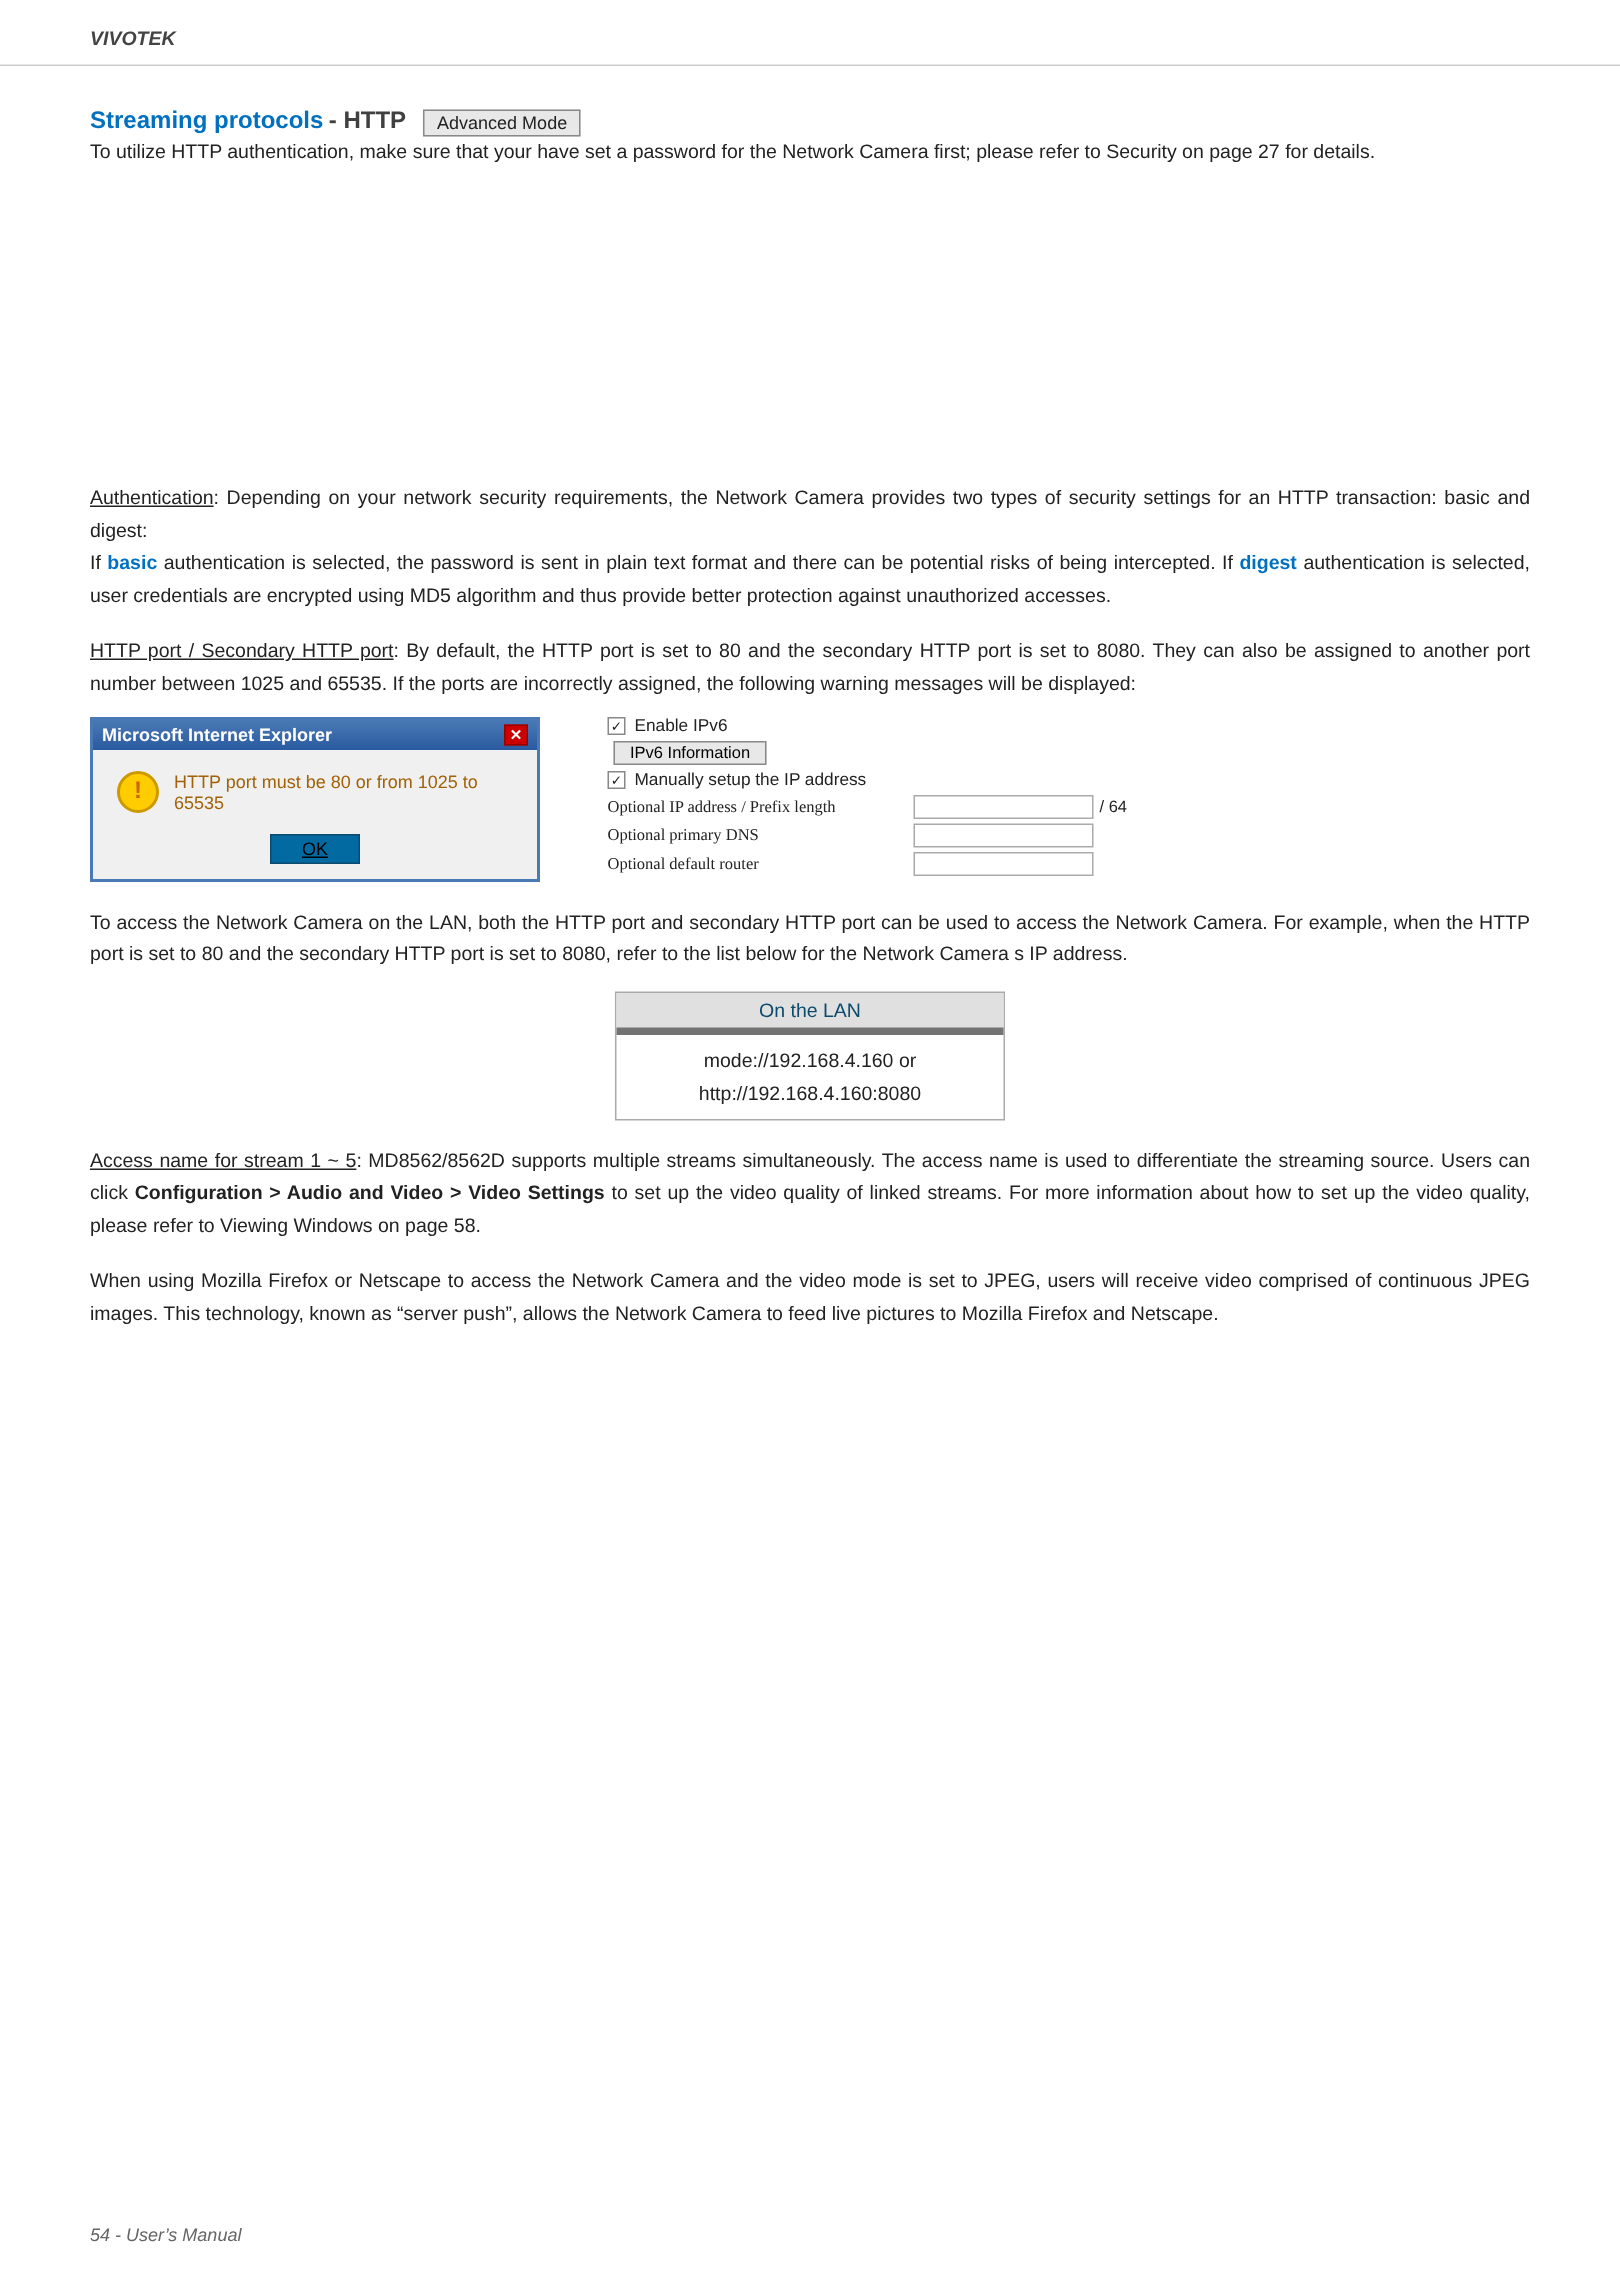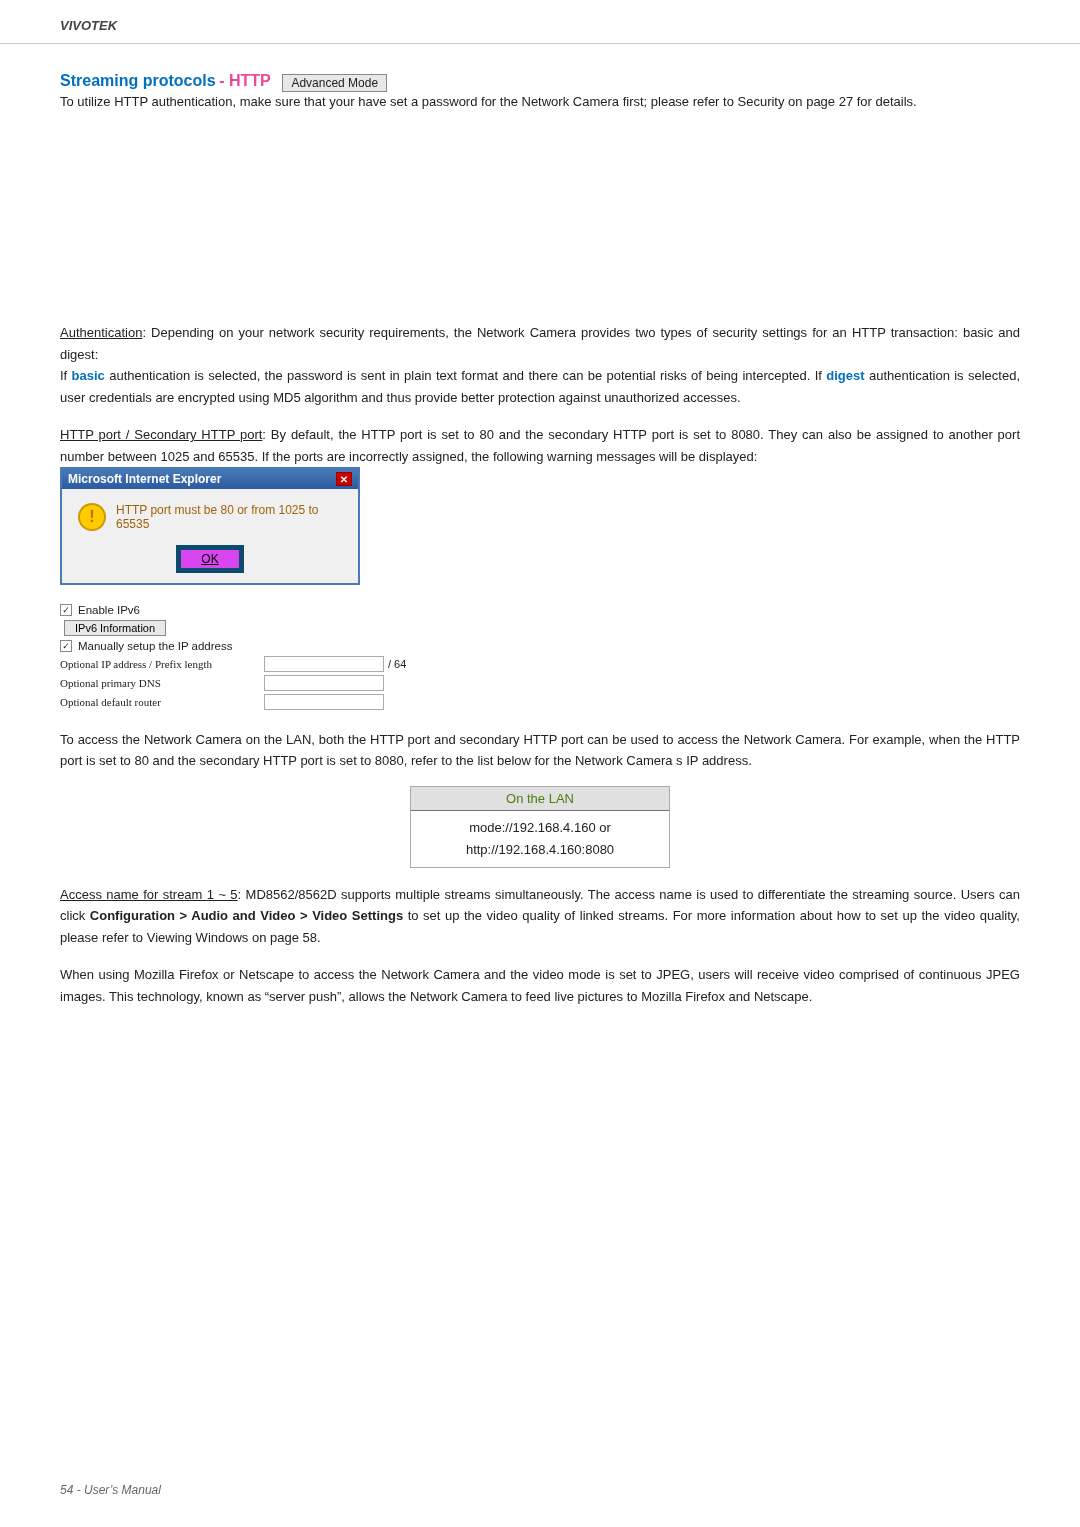--- a/index.html
+++ b/index.html
@@ -33,21 +33,21 @@
     }
     .section-title {
       font-size: 16px;
       font-weight: bold;
       color: #0070c0;
       display: inline;
     }
     .section-title-suffix {
       font-size: 16px;
       font-weight: bold;
-      color: #ec4899;
+      color: #404040;
       display: inline;
     }
     .advanced-mode-btn {
       display: inline-block;
       border: 1px solid #888;
       background: #e8e8e8;
       padding: 1px 8px;
       font-size: 12px;
       color: #222;
       margin-left: 8px;
@@ -79,22 +79,23 @@
     }
     .bold-blue {
       font-weight: bold;
       color: #0070c0;
     }
     .section-gap {
       margin-top: 16px;
     }
     .dual-panel {
       display: flex;
-      flex-direction: column;
-      gap: 19px;
+      flex-direction: row;
+      gap: 45px;
+      margin-top: 12px;
       align-items: flex-start;
     }
     .ie-dialog {
       border: 2px solid #4a7ab5;
       background: #f0f0f0;
       width: 300px;
       min-height: 100px;
     }
     .ie-dialog-titlebar {
       background: linear-gradient(to bottom, #4a7ab5, #2a5aa0);
@@ -142,22 +143,22 @@
       font-size: 16px;
       font-weight: bold;
       color: #cc6600;
       flex-shrink: 0;
     }
     .ie-dialog-msg {
       font-size: 12px;
       color: #a16207;
     }
     .ie-ok-btn {
-      border: 5px solid #0c4a6e;
-      background: #d946ef;
+      border: 1px solid #0c4a6e;
+      background: #0369a1;
       padding: 2px 20px;
       font-size: 12px;
       cursor: pointer;
       text-decoration: underline;
     }
     .ipv6-panel {
       flex: 1;
       font-size: 11.5px;
       color: #222;
     }
@@ -213,23 +214,23 @@
       margin-top: 16px;
     }
     .lan-box {
       margin: 14px auto;
       width: 260px;
       border: 1px solid #aaa;
       text-align: center;
     }
     .lan-box-header {
       background: #e0e0e0;
-      border-bottom: 1px solid #737373;
-      font-size: 13px;
-      color: #4d7c0f;
+      border-bottom: 5px solid #737373;
+      font-size: 13px;
+      color: #0c4a6e;
       padding: 4px 0;
     }
     .lan-box-content {
       padding: 6px 10px;
       font-size: 13px;
       color: #222;
       line-height: 1.7;
     }
     .footer {
       position: absolute;

